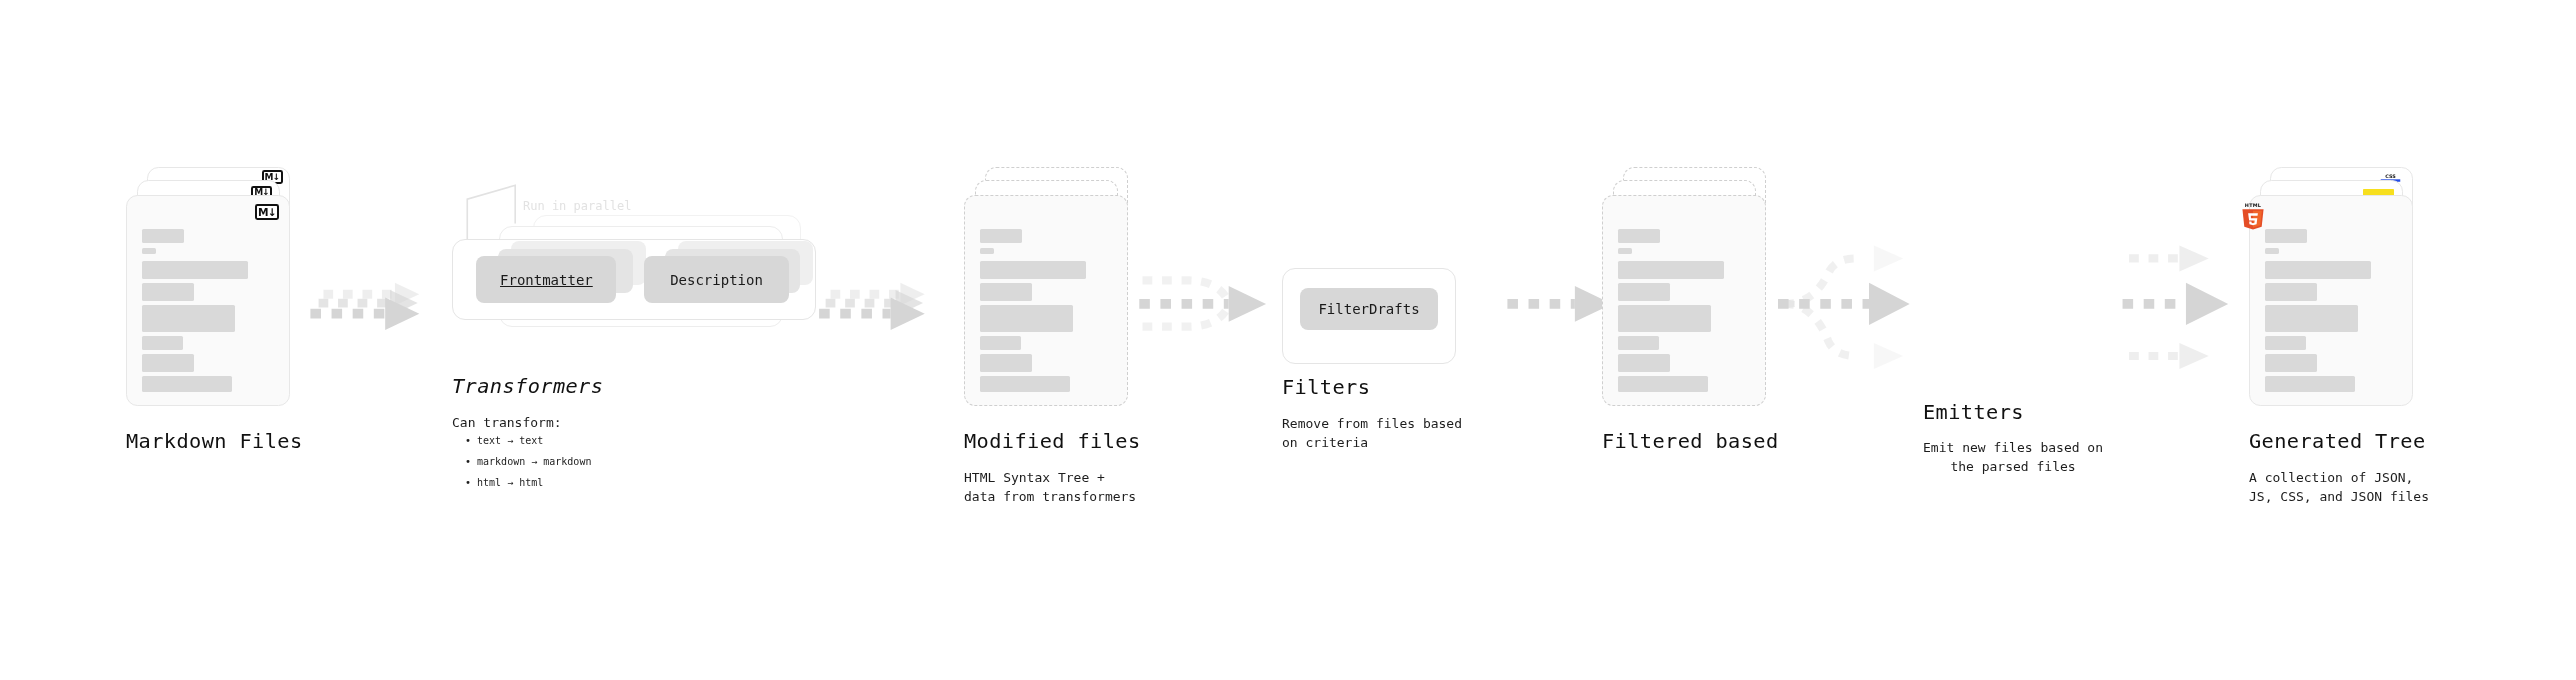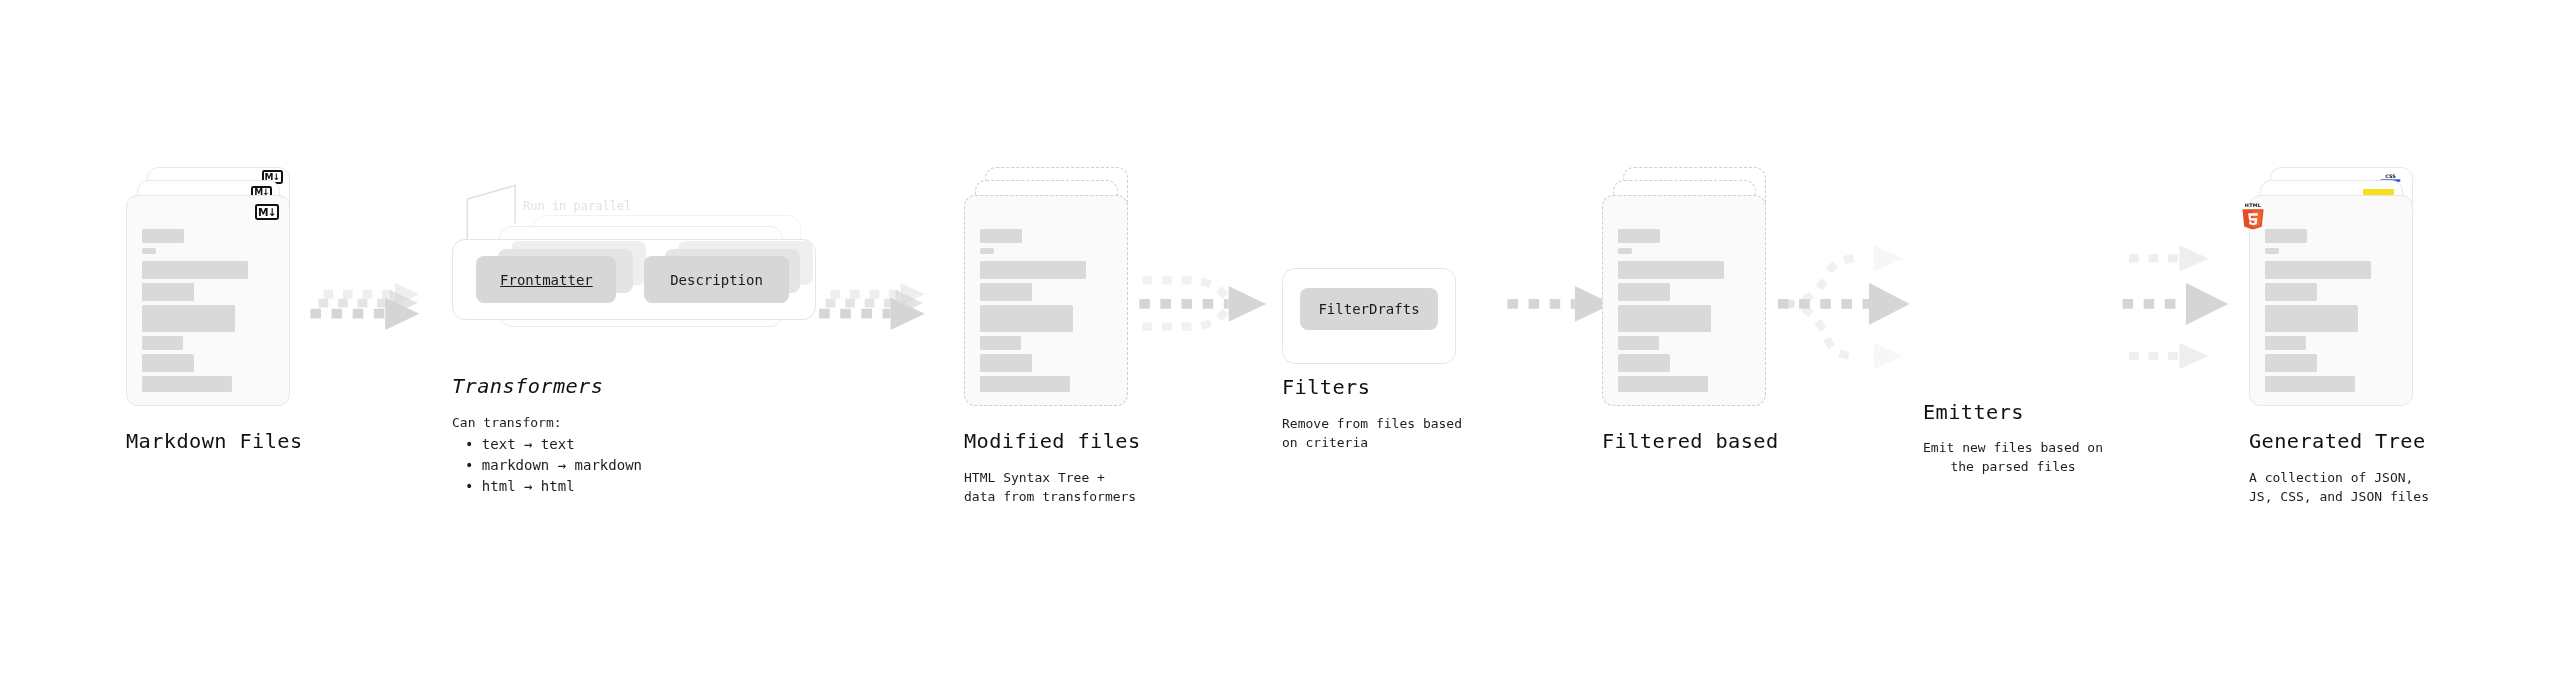--- a/index.html
+++ b/index.html
@@ -85,21 +85,21 @@
   }
   .subcaption{
     position:absolute;
     font-size:13px;
     line-height:1.45;
     color:#1d1d1d;
     white-space:pre;
   }
   .bullets{
     position:absolute;
-    font-size:14px;line-height:1.45;color:#1d1d1d;
+    font-size:10px;line-height:1.45;color:#1d1d1d;
     white-space:pre;
   }
   .parallel-label{
     position:absolute;
     font-size:12px;color:#e2e2e2;white-space:nowrap;
   }
 
   svg{overflow:visible;display:block;}
   .svg-layer{position:absolute;left:0;top:0;pointer-events:none;}
 </style>

